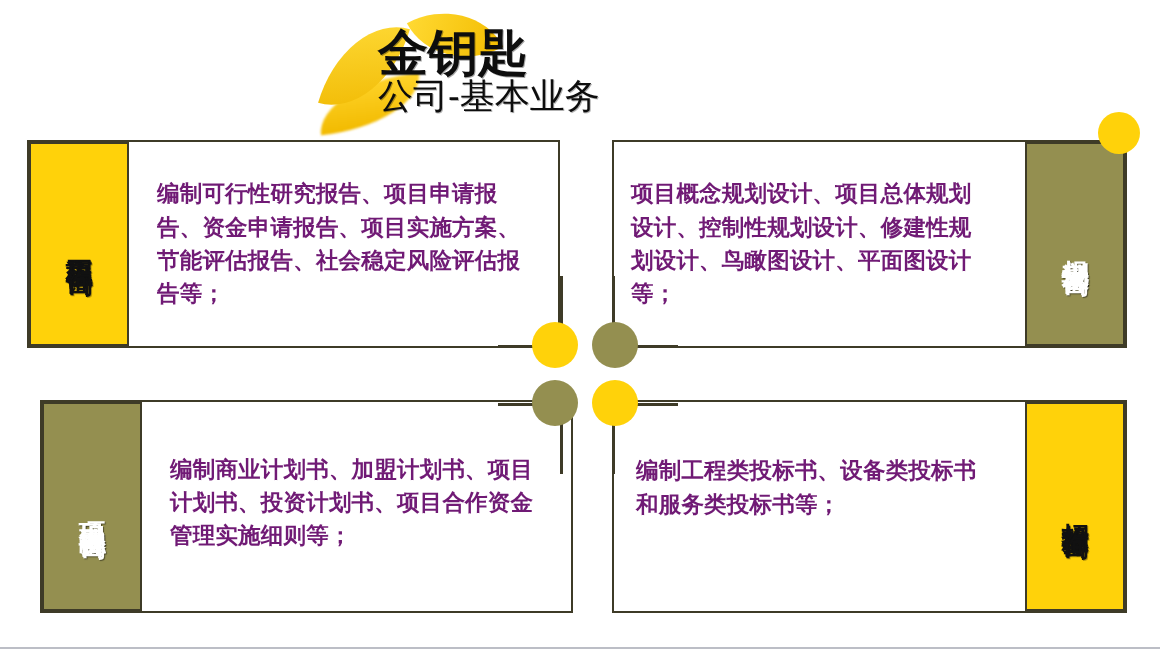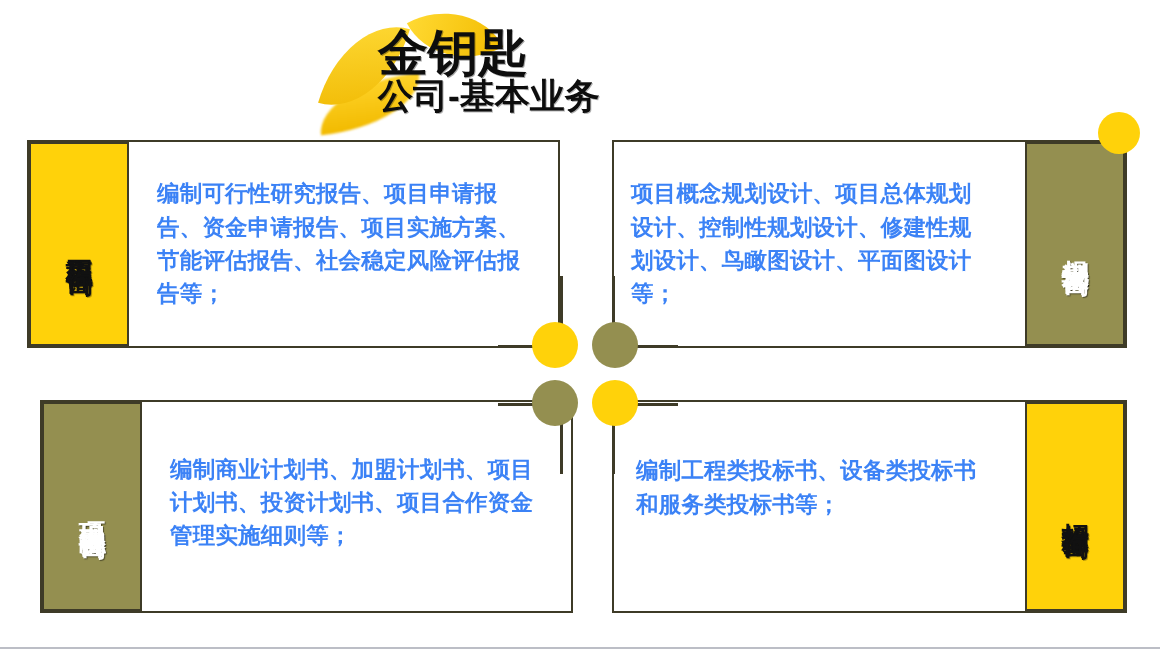--- a/index.html
+++ b/index.html
@@ -21,21 +21,21 @@
            transform:rotate(16deg);border-radius:100% 0 100% 0;
            background:linear-gradient(160deg,#FFDC3A 0%,#F0B800 100%);}
   .leaf.l3{left:318px;top:78px;width:104px;height:52px;
            transform:rotate(-6deg);border-radius:100% 0 100% 0;
            background:linear-gradient(180deg,#FFD42A 0%,#F2BA00 100%);}
   .leaf.blur{filter:blur(1.2px);}
   .title{position:absolute;left:372px;top:28px;white-space:nowrap;
          display:flex;align-items:baseline;color:#0d0d0d;z-index:5;flex-direction:column;}
   .title .big{font-size:50px;font-weight:bold;letter-spacing:0px;line-height:1;
               text-shadow:1px 1px 0 rgba(0,0,0,.35);}
-  .title .small{font-size:35px;font-weight:bold;letter-spacing:0px;line-height:1;
+  .title .small{font-size:35px;font-weight:normal;letter-spacing:0px;line-height:1;
                 margin-left:6px;text-shadow:1px 1px 0 rgba(0,0,0,.3);}
 
   
   .box{position:absolute;border:2px solid #3E3B27;background:#ffffff;
        box-sizing:border-box;display:flex;align-items:stretch;}
   .box.tl{left:27px;top:140px;width:533px;height:208px;}
   .box.tr{left:612px;top:140px;width:515px;height:208px;}
   .box.bl{left:40px;top:400px;width:533px;height:213px;}
   .box.br{left:612px;top:400px;width:515px;height:213px;}
 
@@ -43,21 +43,21 @@
          justify-content:center;box-sizing:border-box;}
   .label.yellow{background:#FFD20A;border:2px solid #3E3B27;}
   .label.olive{background:#948F50;border:2px solid #3E3B27;}
   .label .ltext{writing-mode:vertical-rl;text-orientation:upright;
                 font-size:27px;font-weight:bold;line-height:1.30;
                 letter-spacing:2px;white-space:nowrap;}
   .label.yellow .ltext{color:#111111;text-shadow:1px 1px 0 rgba(0,0,0,.28);}
   .label.olive  .ltext{color:#FFFFFF;text-shadow:1px 1px 1px rgba(0,0,0,.45);}
 
   .bodycell{flex:1 1 auto;display:flex;align-items:center;padding:0 22px;}
-  .bodytext{font-size:22.5px;font-weight:bold;color:#3b82f6;
+  .bodytext{font-size:22.5px;font-weight:bold;color:#701a75;
             line-height:1.48;letter-spacing:0.2px;text-align:left;}
   .box.tl .bodytext{max-width:390px;}
   .box.tr .bodytext{max-width:355px;}
   .box.bl .bodytext{max-width:385px;margin-top:-8px;}
   .box.br .bodytext{max-width:345px;margin-top:-38px;}
   .box.tl .bodycell{padding-left:28px;}
   .box.tr .bodycell{padding-left:17px;}
   .box.bl .bodycell{padding-left:28px;}
   .box.br .bodycell{}
 

